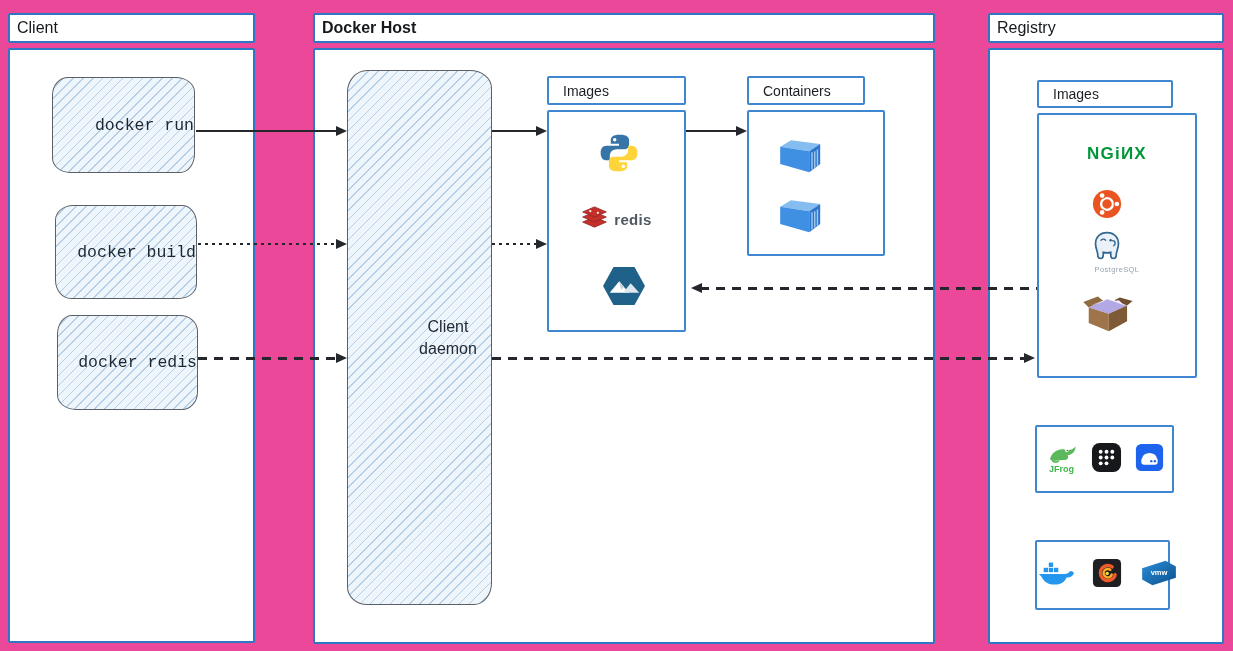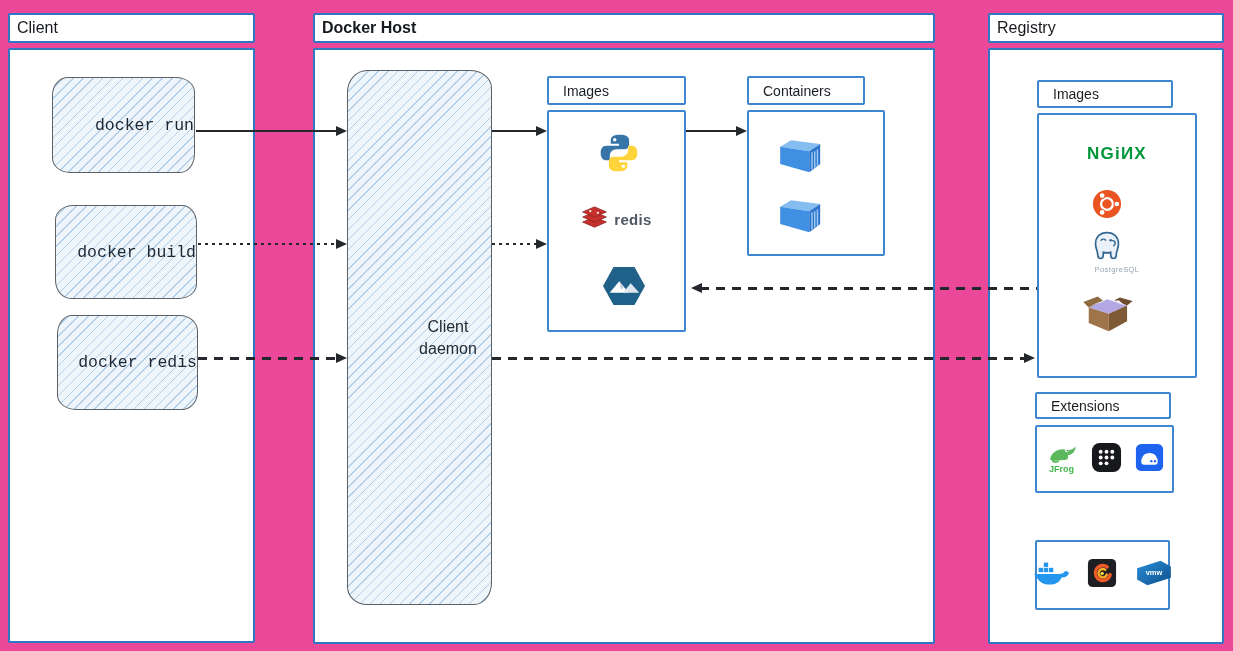--- a/index.html
+++ b/index.html
@@ -180,23 +180,20 @@
         <polygon points="52,16 58,11 44,7 38,10" fill="#6f4f2f"></polygon>
         <polygon points="10,18 30,9 52,16 32,25" fill="#b3a8e4"></polygon>
         <polygon points="12,16 30,9 25,12" fill="#f1edfb"></polygon>
         <polygon points="49,16 37,11 43,10" fill="#f1edfb"></polygon>
         <polygon points="10,18 32,25 32,44 10,35" fill="#a0744a"></polygon>
         <polygon points="32,25 52,16 52,33 32,44" fill="#7e5a36"></polygon>
       </svg>
     </div>
   </div>
 
-  <div class="subtitle" style="left:1035px;top:392px;width:136px;height:27px;">
-    <span>Extensions</span>
-  </div>
   <div class="subbox" style="left:1035px;top:425px;width:139px;height:68px;">
     <div class="ext-row">
       <span style="display:flex;flex-direction:column;align-items:center;">
         <svg width="32" height="21" viewBox="0 0 40 26">
           <path d="M5 19 C7 10 16 5 24 7 C29 8 34 7 37 3 C37 9 33 13 27 14 C29 17 27 20 22 20 L8 21 Z" fill="#5cb85c"></path>
           <circle cx="26" cy="8" r="2.2" fill="#fff"></circle>
             <circle cx="26.6" cy="8" r="1" fill="#2e7d32"></circle>
           <path d="M8 21 C10 23 14 23 16 21" stroke="#5cb85c" stroke-width="2" fill="none"></path>
         </svg>
         <span class="jfrog-word">JFrog</span>
@@ -222,21 +219,21 @@
           <path d="M8 17 a8 6 0 0 1 16 0 z" fill="#fff"></path>
           <rect x="7" y="16" width="18" height="8" rx="3" fill="#fff"></rect>
           <circle cx="18" cy="20" r="1.3" fill="#1d63ed"></circle>
             <circle cx="22" cy="20" r="1.3" fill="#1d63ed"></circle>
         </svg>
       </span>
     </div>
   </div>
 
   <div class="subbox" style="left:1035px;top:540px;width:135px;height:70px;">
-    <div class="ext-row" style="gap:17px;">
+    <div class="ext-row" style="gap:17px;justify-content:space-between;">
       <span>
         <svg width="38" height="29" viewBox="0 0 40 30">
           <g fill="#2496ed">
             <rect x="7" y="9" width="4.6" height="4.6"></rect>
               <rect x="12.4" y="9" width="4.6" height="4.6"></rect>
             <rect x="17.8" y="9" width="4.6" height="4.6"></rect>
               <rect x="12.4" y="3.5" width="4.6" height="4.6"></rect>
             <path d="M2 15.5 h26.5 c3 0 5.3-1.2 6.4-3.2 1.8.1 3.4.8 4 2.1 -1 3.1-3.8 4.8-7.2 4.8 h-.6 c-1.7 4.8-6.2 7.5-12.3 7.5 -7 0-11.8-3.3-14-8.4 z"></path>
           </g>
         </svg>

